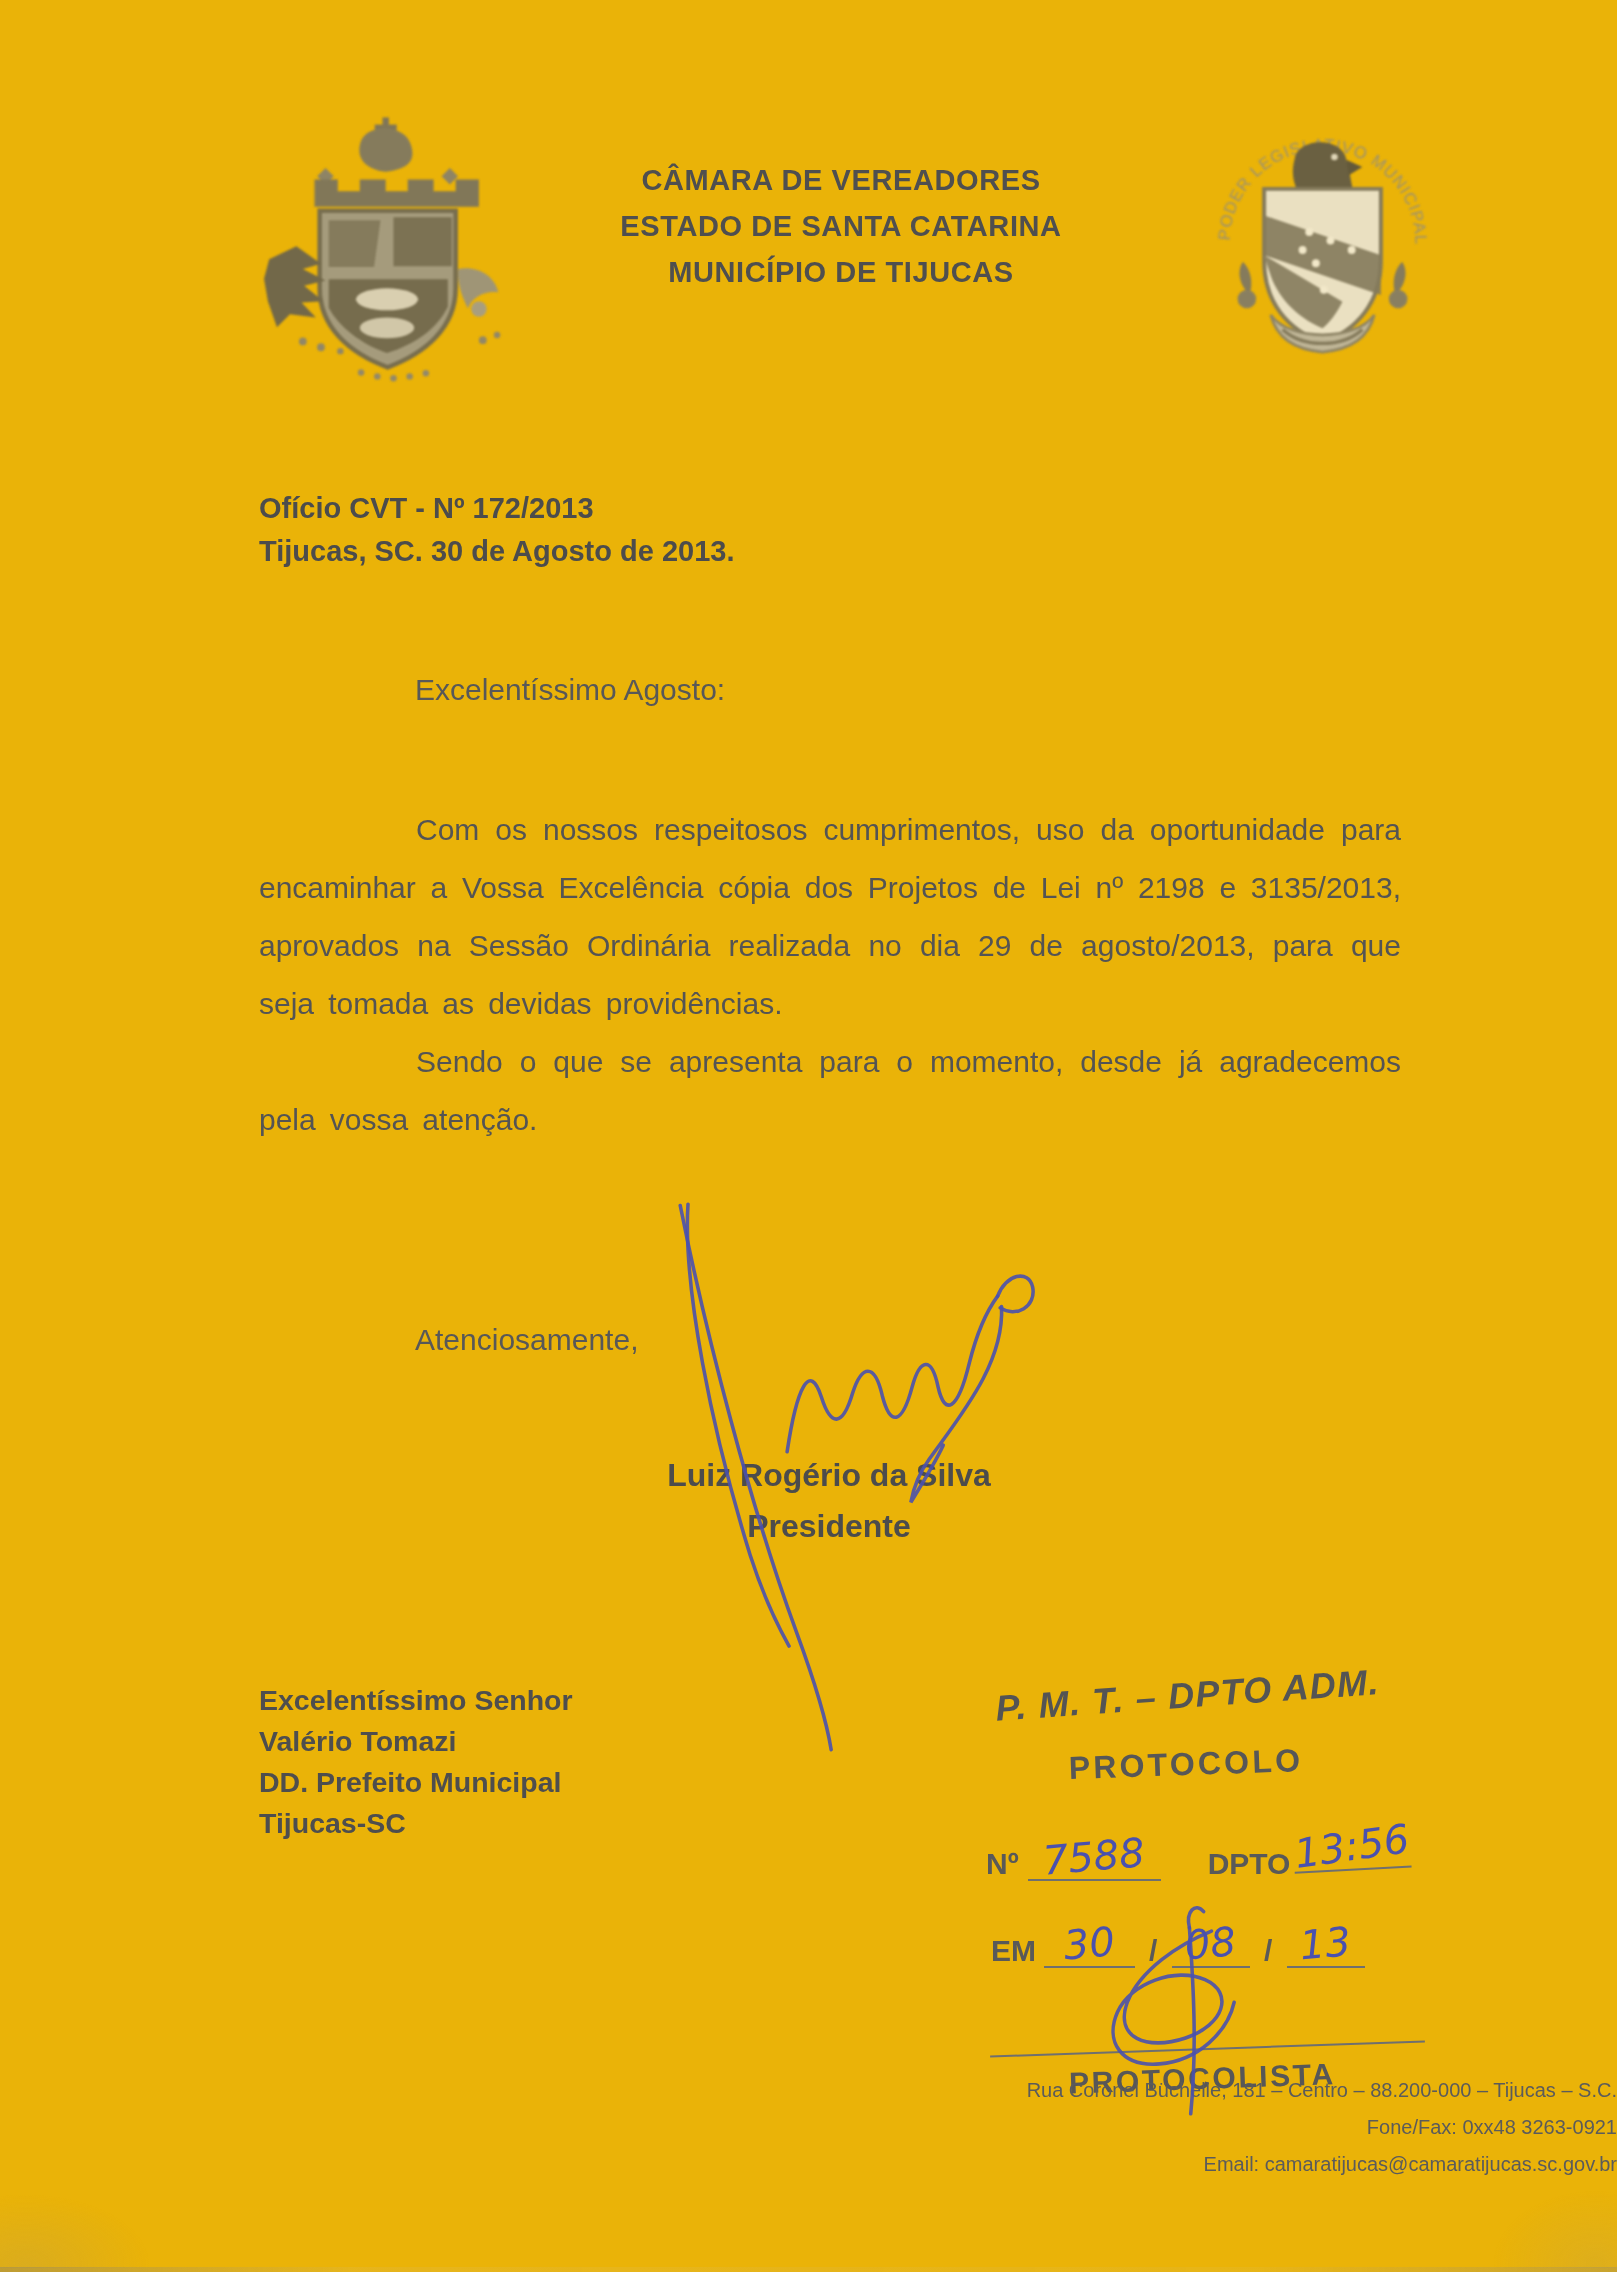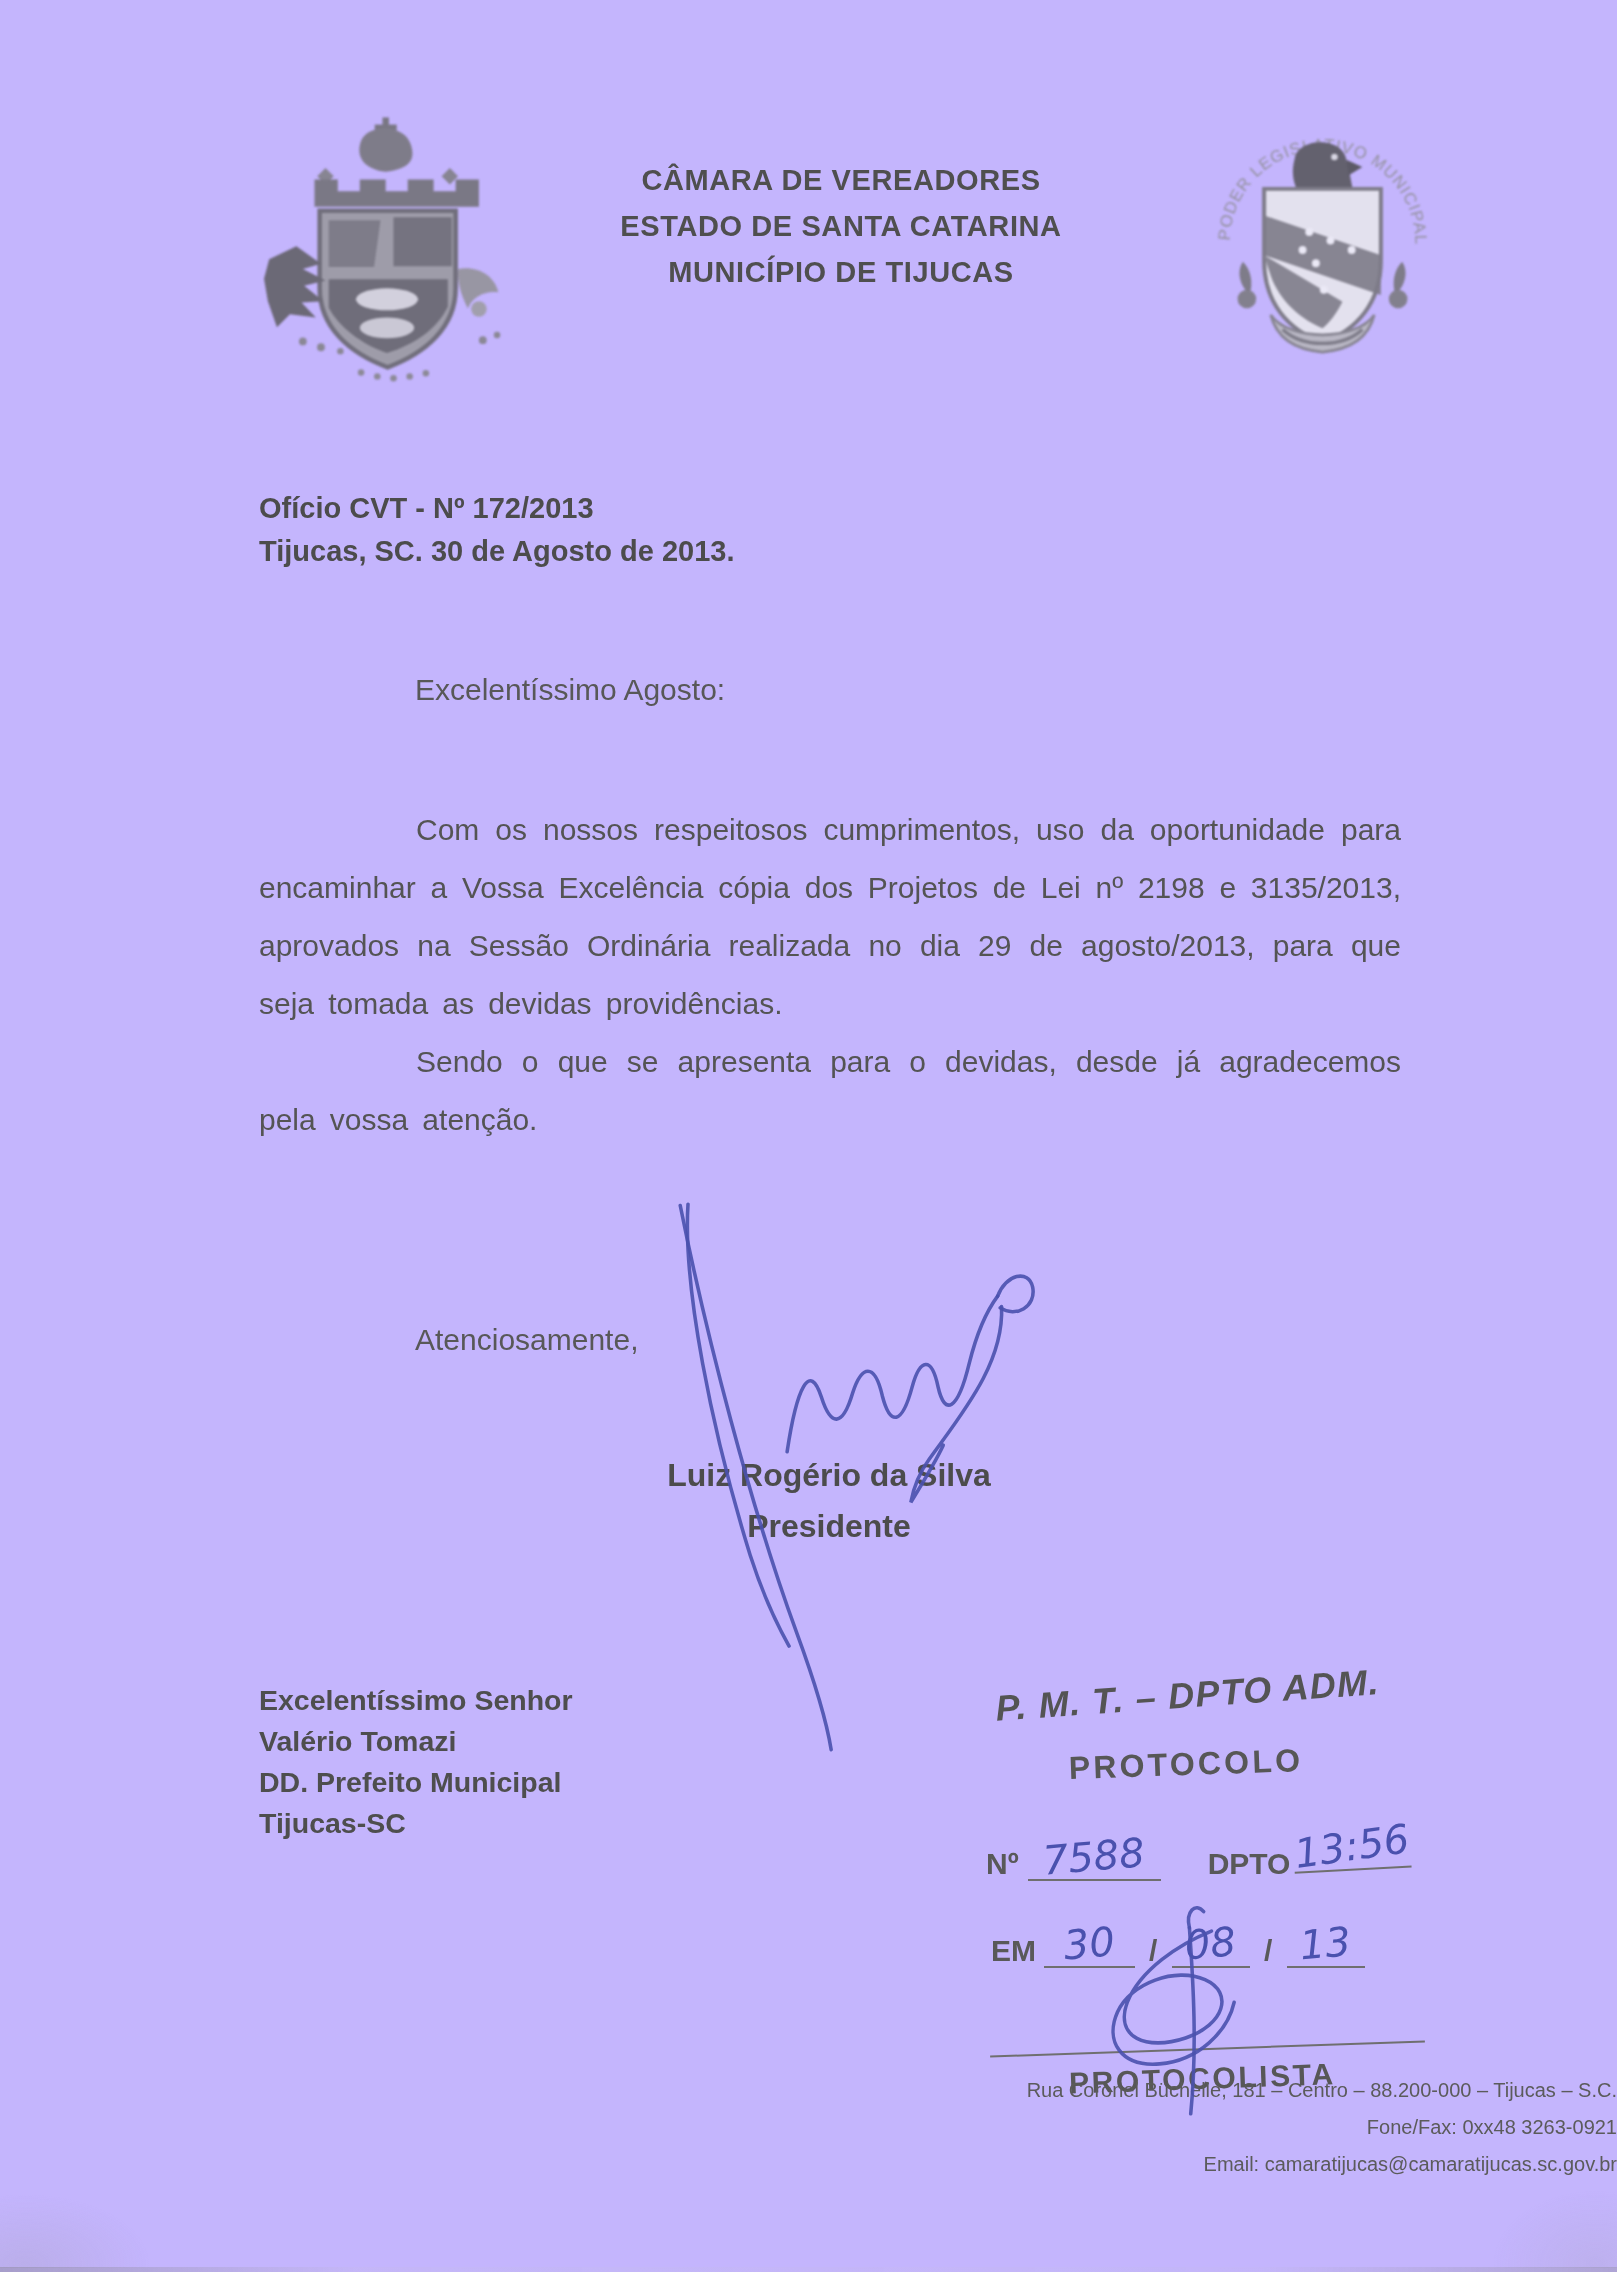--- a/index.html
+++ b/index.html
@@ -1,20 +1,20 @@
 <!DOCTYPE html>
 <html style="font-size:10.4px"><head>
 <meta charset="utf-8">
 <style>
   html,body{margin:0;padding:0;background:#9a9a9a;}
   .page{
     position:relative;
     width:1617px;height:2273px;
     margin:0 auto;
-    background:#c4b5fd;
+    background:#eab308;
     overflow:hidden;
     font-family:"Liberation Sans","DejaVu Sans",sans-serif;
     color:#4a4a4a;
   }
   .soft{position:absolute;inset:0;filter:blur(0.3px);}
 
   
   .header-text{
     position:absolute;left:517px;top:157px;width:648px;
     text-align:center;font-weight:bold;font-size:29px;line-height:46px;
@@ -187,21 +187,21 @@
 
     <div class="ref-block">
       <div>Ofício CVT - Nº 172/2013</div>
       <div>Tijucas, SC. 30 de Agosto de 2013.</div>
     </div>
 
     <div class="salutation">Excelentíssimo Agosto:</div>
 
     <div class="body-text">
       <p>Com os nossos respeitosos cumprimentos, uso da oportunidade para encaminhar a Vossa Excelência cópia dos Projetos de Lei nº 2198 e 3135/2013, aprovados na Sessão Ordinária realizada no dia 29 de agosto/2013, para que seja tomada as devidas providências.</p>
-      <p>Sendo o que se apresenta para o devidas, desde já agradecemos pela vossa atenção.</p>
+      <p>Sendo o que se apresenta para o momento, desde já agradecemos pela vossa atenção.</p>
     </div>
 
     <div class="valediction">Atenciosamente,</div>
 
     <div class="signer">
       <div>Luiz Rogério da Silva</div>
       <div>Presidente</div>
     </div>
 
     <div class="recipient">

